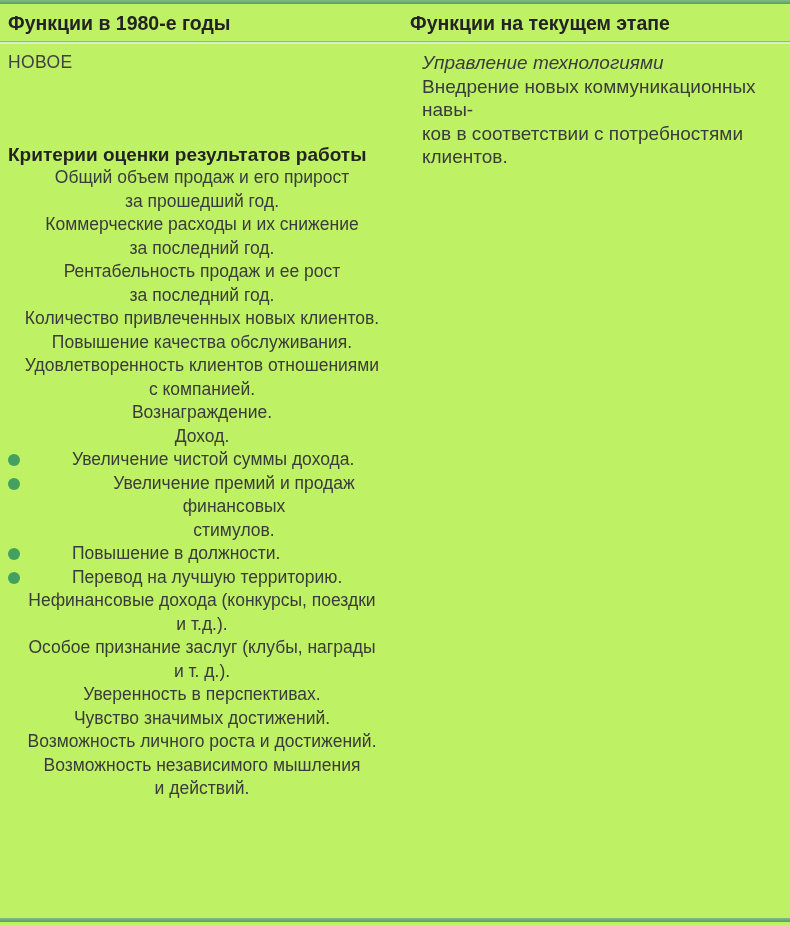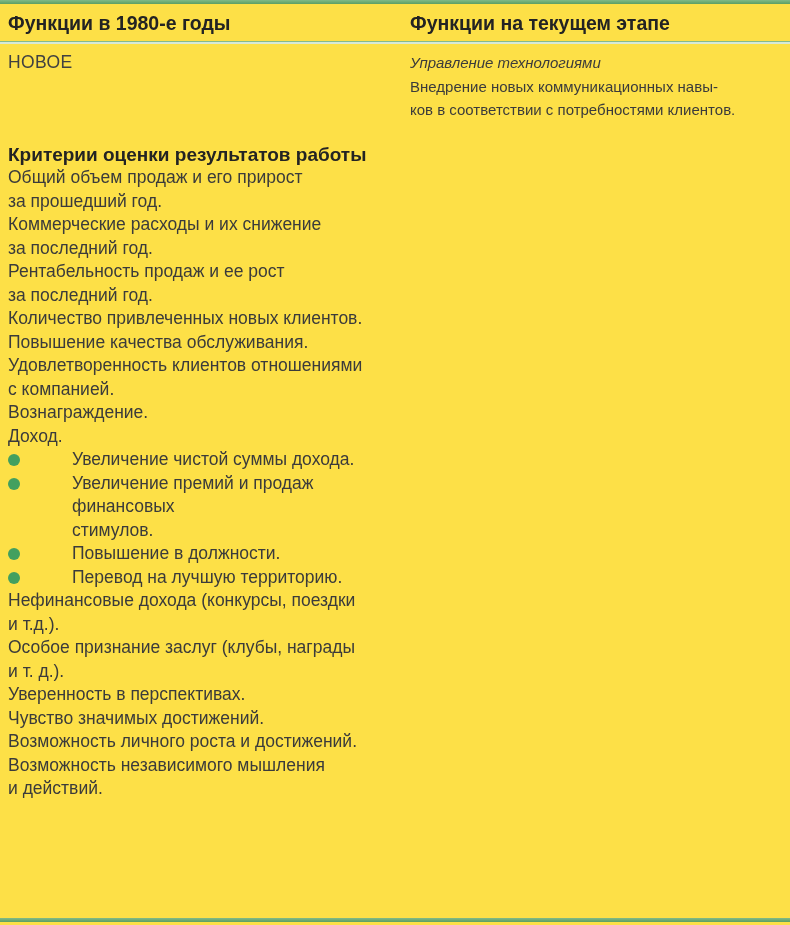--- a/index.html
+++ b/index.html
@@ -3,21 +3,21 @@
 <meta charset="utf-8">
 <style>
   * { margin: 0; padding: 0; box-sizing: border-box; }
 
   html, body { background: #ffffff; }
 
   .page {
     position: relative;
     width: 790px;
     height: 925px;
-    background: #fde047;
+    background: #bef264;
     font-family: "Liberation Sans", "DejaVu Sans", sans-serif;
     color: var(--body-text, #3b3b3b);
     overflow: hidden;
   }
 
   
   .top-rule {
     height: 4px;
     width: 100%;
     background: linear-gradient(to bottom, #82ba88 0%, var(--rule-green, #6cab72) 55%, #5d9e64 100%);
@@ -63,38 +63,40 @@
 
   
   .new-label {
     font-size: 17.5px;
     line-height: 23.5px;
     color: #414141;
     letter-spacing: 0.4px;
   }
 
   .para {
-    font-size: 15px;
+    font-size: 19px;
     line-height: 23.5px;
     white-space: pre-line;
+    margin-left: 12px;
   }
   .para.italic { font-style: italic; }
 
   .criteria { margin-top: 68px; }
 
   .criteria-heading {
     font-size: 19px;
     line-height: 23.5px;
     font-weight: bold;
     color: var(--heading-text, #232323);
   }
 
   .item {
     font-size: 17.5px;
     line-height: 23.5px;
+    text-align: center;
   }
   .item .txt { white-space: pre-line; display: block; }
 
   .item.bulleted {
     display: flex;
     align-items: flex-start;
     gap: 42px;
   }
   .bullet {
     flex: 0 0 auto;

